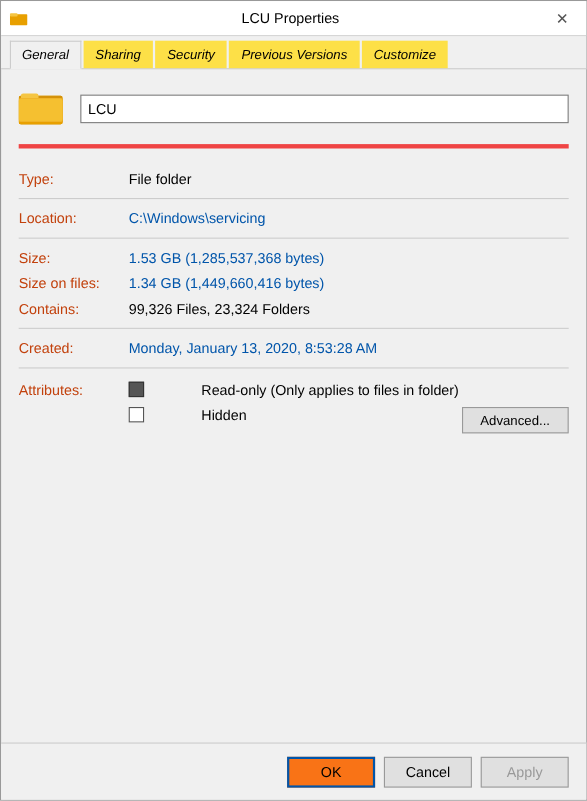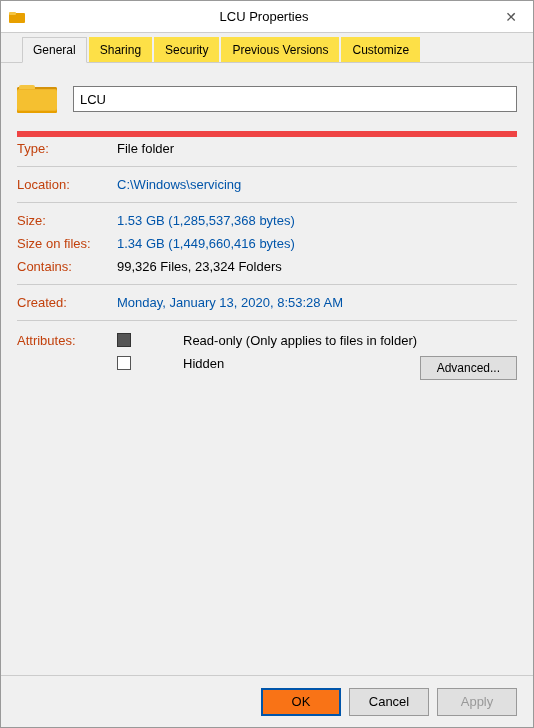--- a/index.html
+++ b/index.html
@@ -51,23 +51,24 @@
       justify-content: center;
       cursor: pointer;
       font-size: 14px;
       color: #555;
       border: none;
       background: transparent;
     }
     .tabs {
       display: flex;
       background: #f0f0f0;
-      padding: 4px 21px 0;
+      padding: 4px 8px 0;
       border-bottom: 1px solid #ccc;
       flex-shrink: 0;
+      font-style: italic;
     }
     .tab {
       padding: 5px 10px;
       font-size: 12px;
       cursor: pointer;
       border: 1px solid transparent;
       border-bottom: none;
       margin-right: 2px;
       background: #fde047;
       color: #000;
@@ -80,22 +81,23 @@
       z-index: 1;
     }
     .content {
       flex: 1;
       padding: 16px;
       overflow: auto;
     }
     .folder-name-row {
       display: flex;
       align-items: center;
+      margin-bottom: 16px;
       padding-bottom: 12px;
-      border-bottom: 6px solid #ef4444;
+      border-bottom: 4px solid #ef4444;
     }
     .folder-icon {
       width: 40px;
       height: 40px;
       margin-right: 16px;
       flex-shrink: 0;
     }
     .folder-name-input {
       flex: 1;
       height: 26px;

